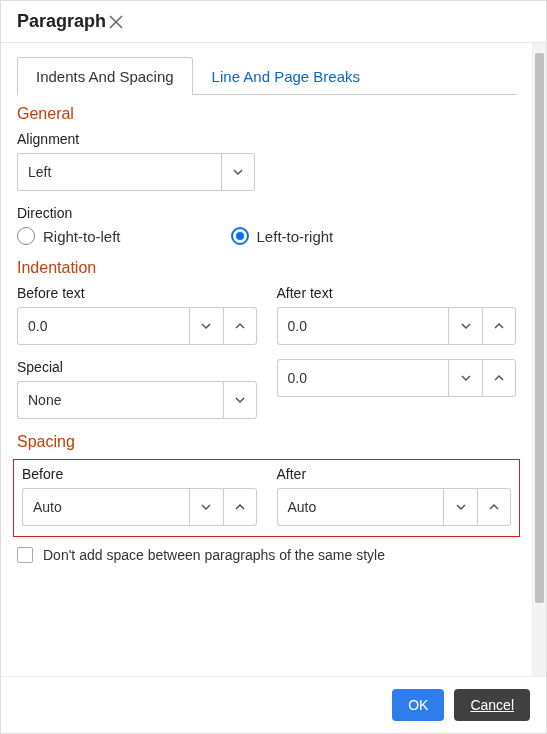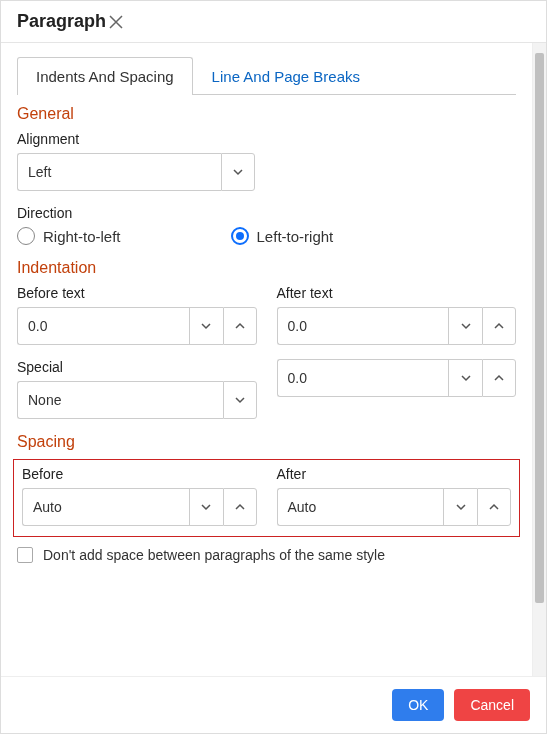--- a/index.html
+++ b/index.html
@@ -210,21 +210,21 @@
     border-top: 1px solid #eee;
   }
   .btn {
     padding: 8px 16px;
     font-size: 14px;
     border-radius: 4px;
     cursor: pointer;
     border: none;
   }
   .btn-primary { background: #2f7ded; color: #fff; }
-  .btn-secondary { background: #ef4444; color: #fff; }
+  .btn-secondary { background: #404040; color: #fff; text-decoration: underline; }
 </style>
 </head>
 <body>
 
 <div class="dialog">
 
   <div class="titlebar">
     <div class="title">Paragraph</div>
     <div class="close-btn">
       <svg viewBox="0 0 14 14">

